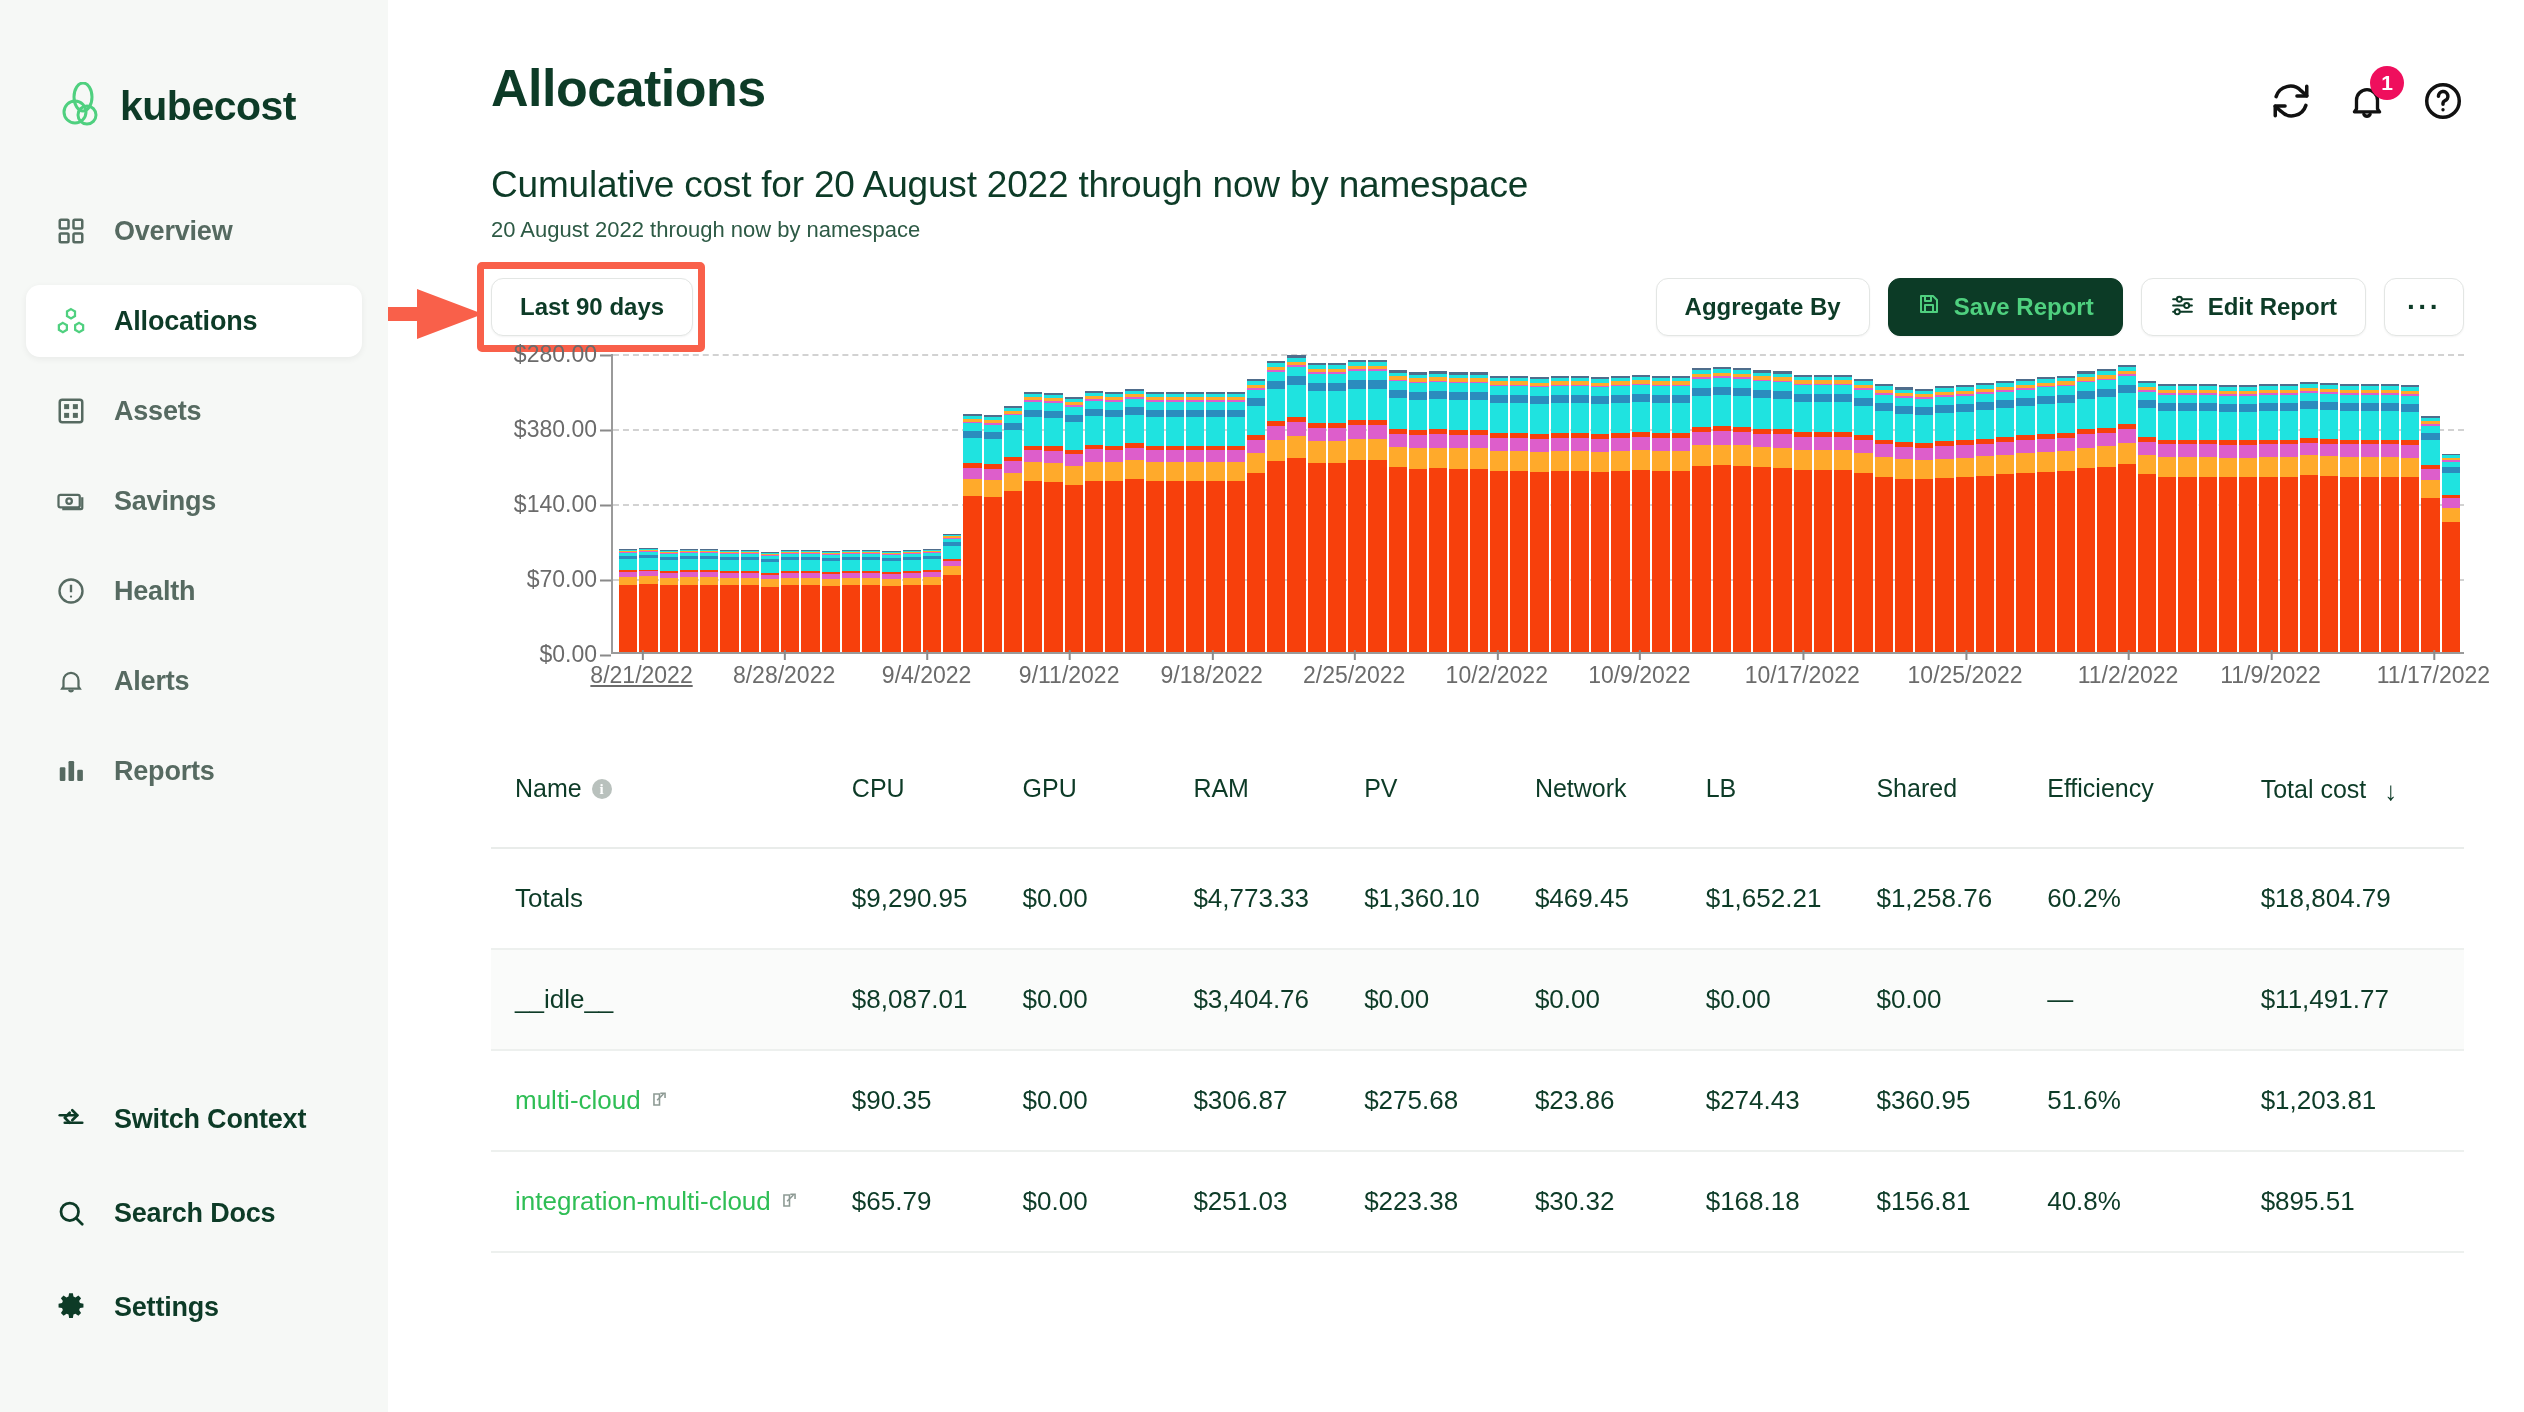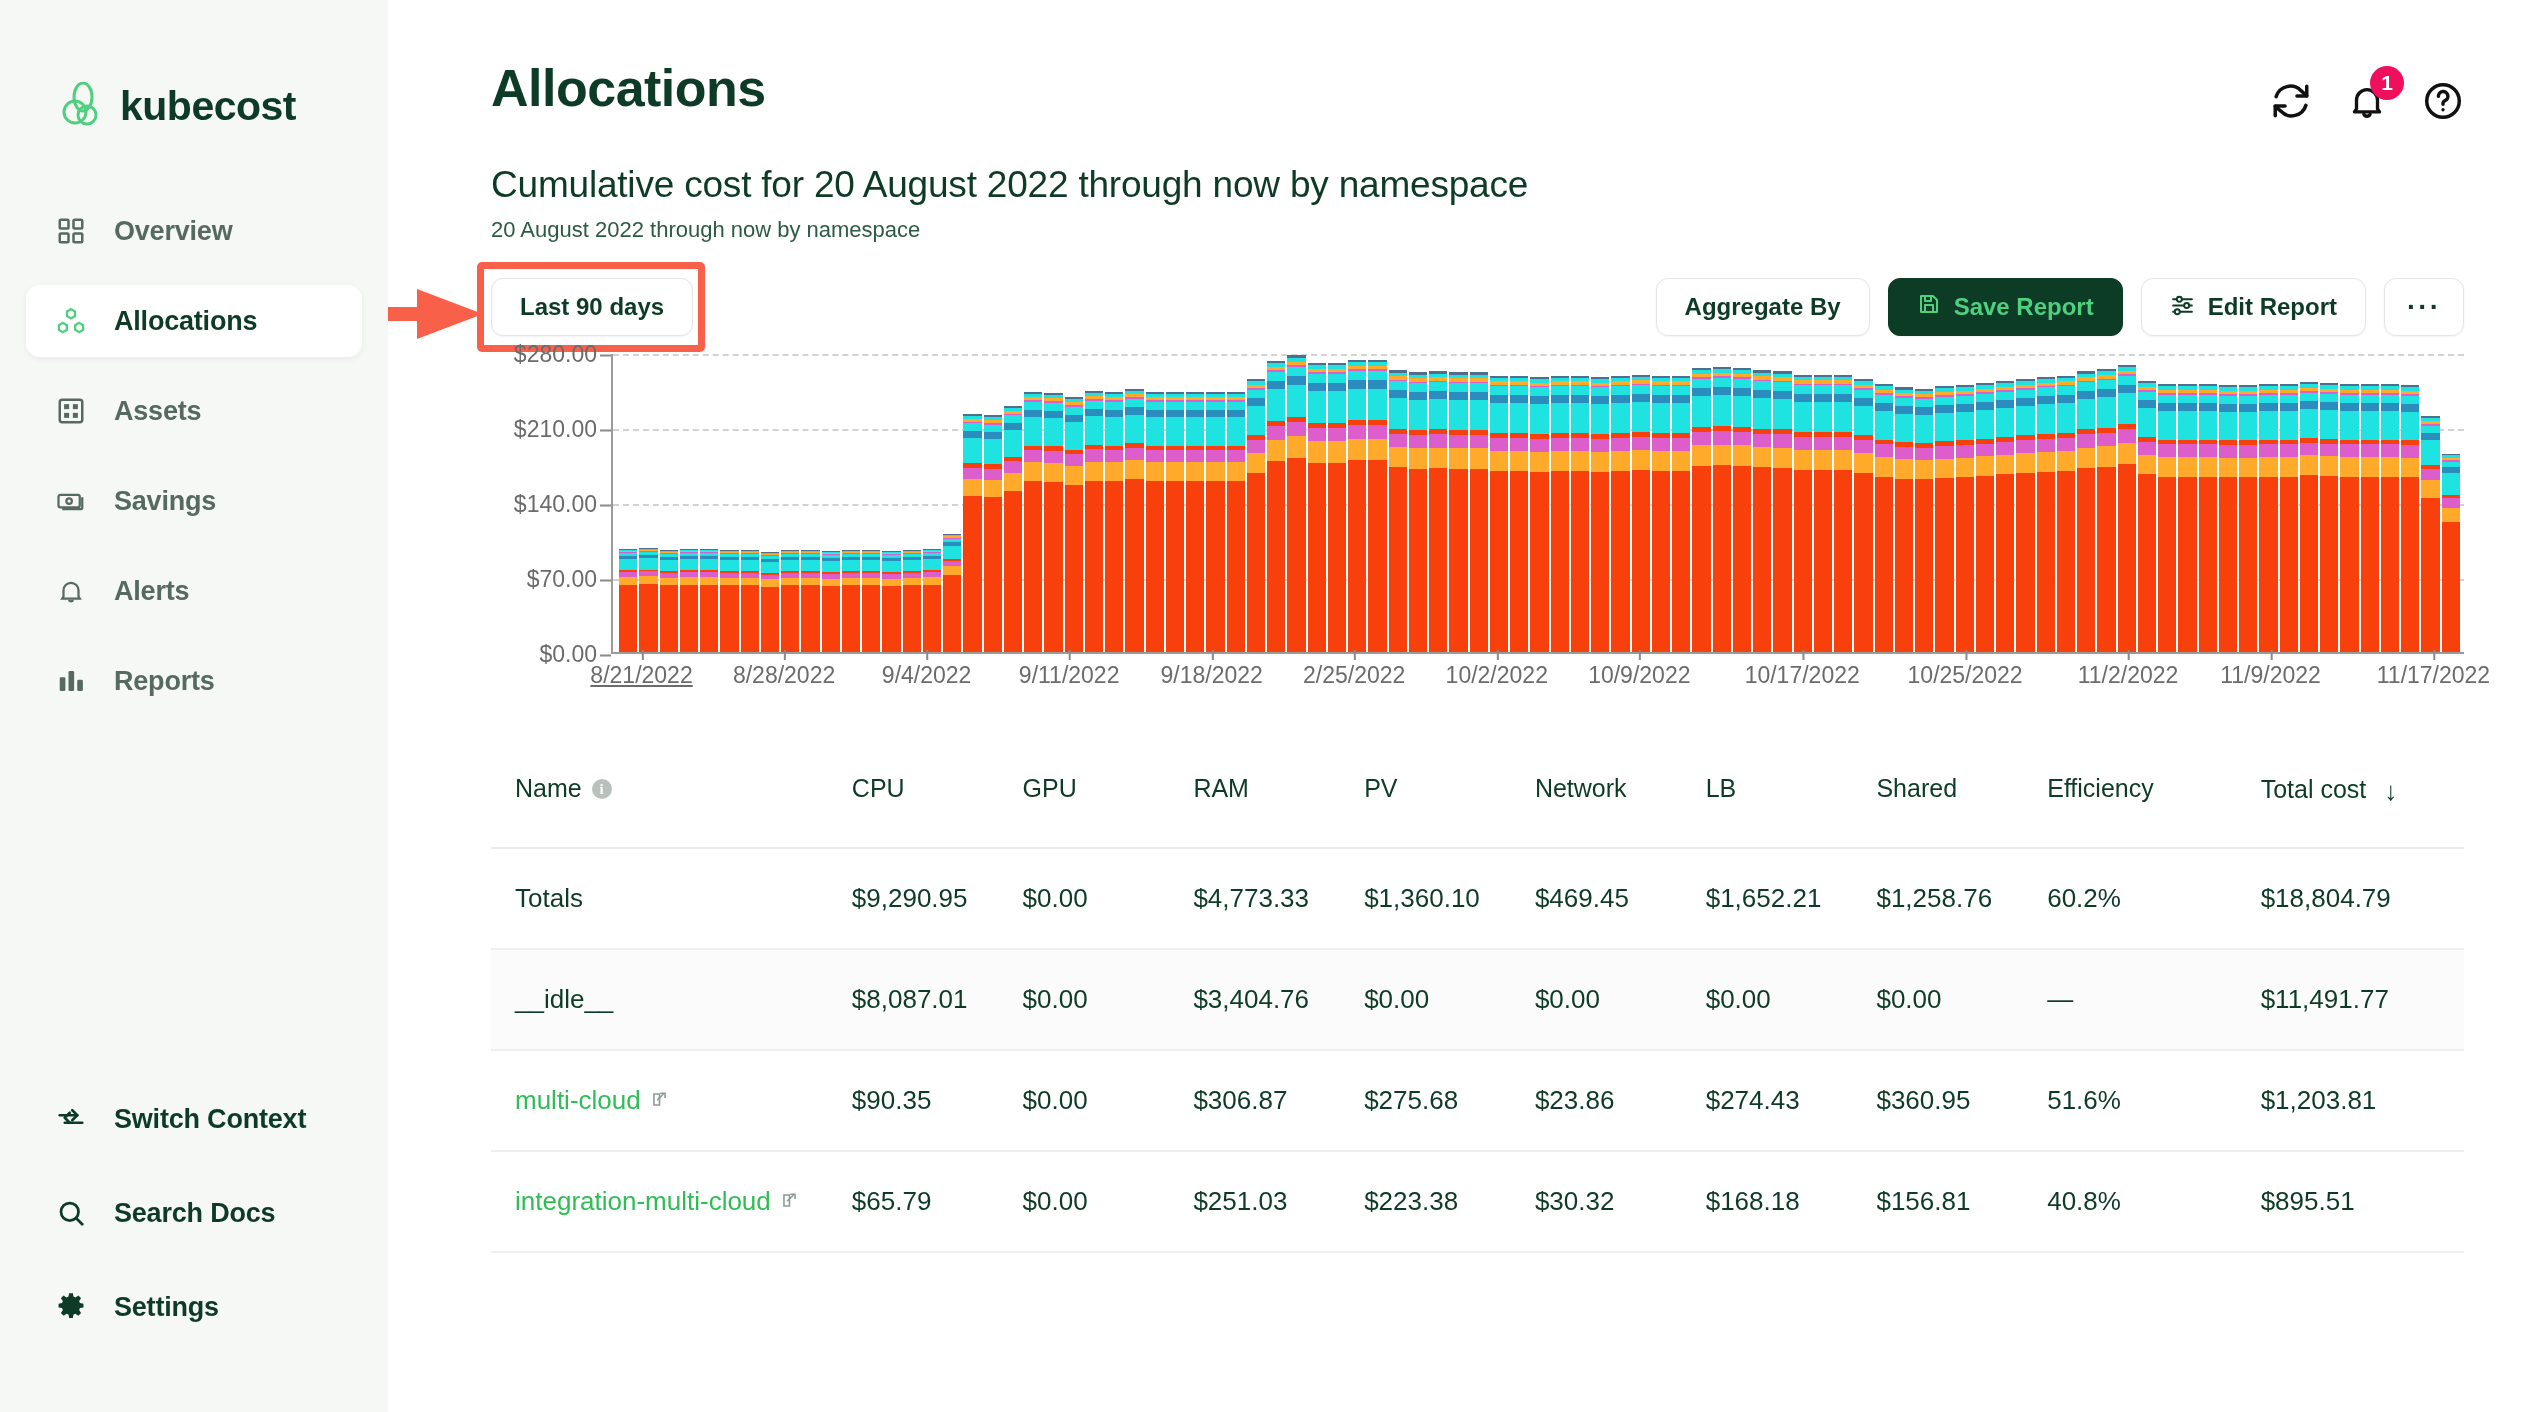--- a/index.html
+++ b/index.html
@@ -241,20 +241,30 @@
         <span class="ico">
           <svg viewBox="0 0 24 24" width="30" height="30" fill="none" stroke="#566a61" stroke-width="1.8">
             <rect x="2" y="7" width="17" height="10" rx="1.5"></rect>
             <circle cx="10.5" cy="12" r="2.2"></circle>
             <path d="M21 9v8.5a1 1 0 0 1-1 1H5"></path>
           </svg>
         </span>
         <span class="lbl">Savings</span>
       </div>
 
+      <div class="nav-item">
+        <span class="ico">
+          <svg viewBox="0 0 24 24" width="30" height="30" fill="none" stroke="#566a61" stroke-width="1.9">
+            <circle cx="12" cy="12" r="9.2"></circle>
+            <line x1="12" y1="7" x2="12" y2="13"></line>
+            <circle cx="12" cy="16.4" r="0.9" fill="#566a61" stroke="none"></circle>
+          </svg>
+        </span>
+        <span class="lbl">Health</span>
+      </div>
 
       <div class="nav-item">
         <span class="ico">
           <svg viewBox="0 0 24 24" width="30" height="30" fill="none" stroke="#566a61" stroke-width="1.8">
             <path d="M6 16.5v-5a6 6 0 0 1 12 0v5l1 1.5H5z"></path>
             <path d="M10.3 19.2a1.9 1.9 0 0 0 3.4 0"></path>
           </svg>
         </span>
         <span class="lbl">Alerts</span>
       </div>
@@ -376,21 +386,21 @@
         <button class="btn icon-only">···</button>
       </div>
     </div>
 
     <div class="chart-area">
       <div class="chart">
         <div class="y-axis" id="y-axis">
             <div class="y-tick" style="top: 300px;">$0.00</div>
             <div class="y-tick" style="top: 225px;">$70.00</div>
             <div class="y-tick" style="top: 150px;">$140.00</div>
-            <div class="y-tick" style="top: 75px;">$210.00</div>
+            <div class="y-tick" style="top: 75px;">$380.00</div>
             <div class="y-tick" style="top: 0px;">$280.00</div>
           </div>
         <div class="plot" id="plot">
           <div id="grid">
               <div class="gridline" style="top: 225px;"></div>
               <div class="gridline" style="top: 150px;"></div>
               <div class="gridline" style="top: 75px;"></div>
               <div class="gridline" style="top: 0px;"></div>
             </div>
           <div class="bars" id="bars">

